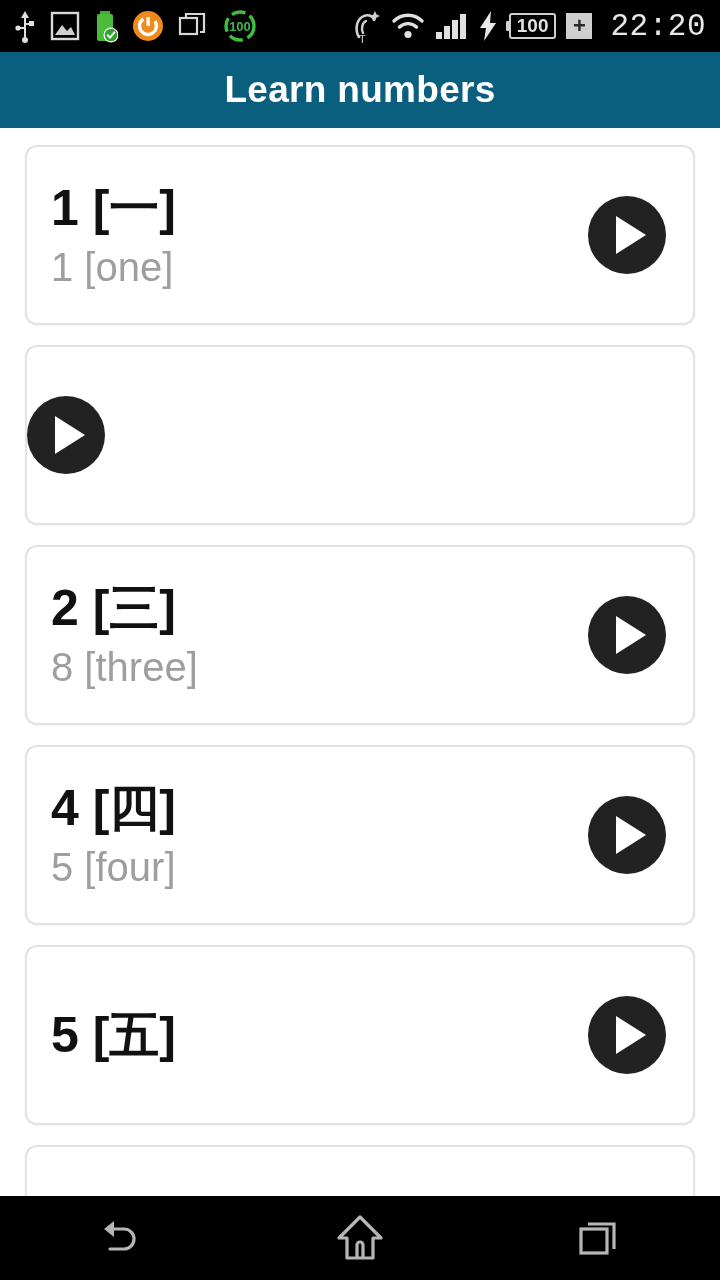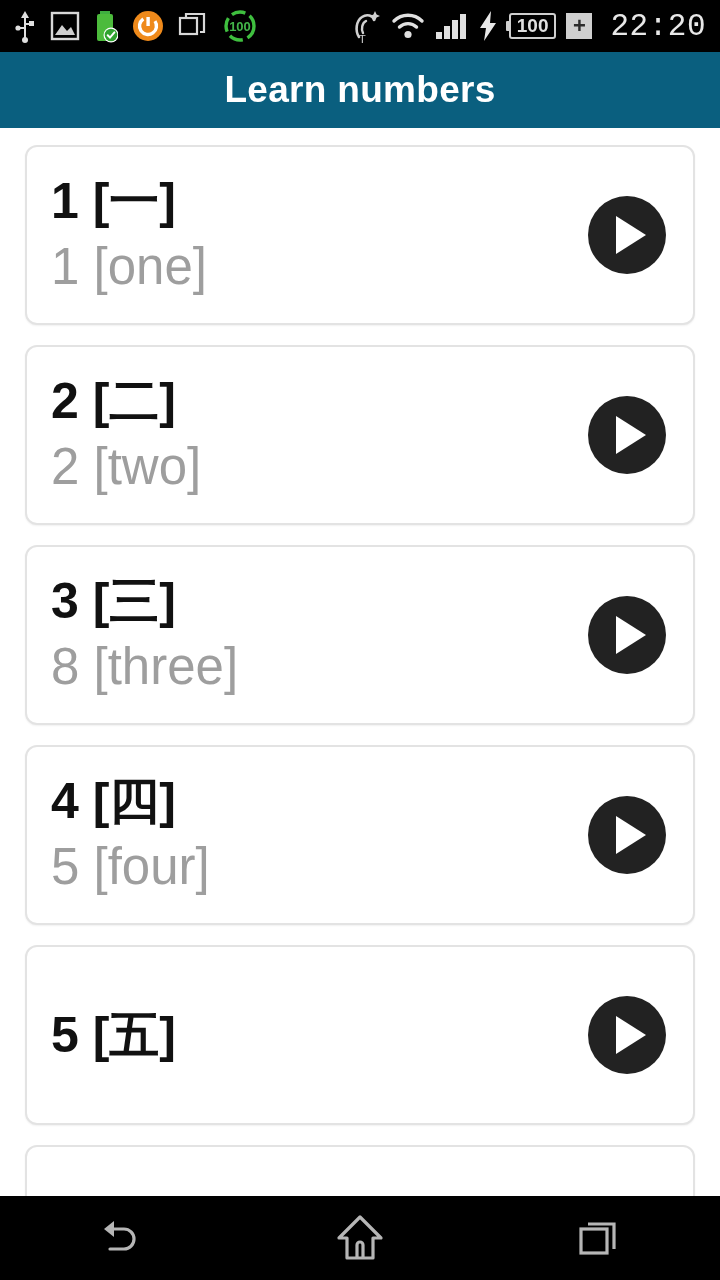--- a/index.html
+++ b/index.html
@@ -70,21 +70,21 @@
     border-radius:12px;
     box-shadow:0 1px 2px rgba(0,0,0,0.06);
     display:flex; align-items:center;
   }
   .card-texts { padding-left:24px; flex:1; min-width:0; }
   .line-primary {
     font-size:50px; font-weight:700; color:#111; line-height:1.08;
     white-space:nowrap;
   }
   .line-secondary {
-    font-size:51px; font-weight:400; color:#9e9e9e; line-height:1.12;
+    font-size:40px; font-weight:400; color:#9e9e9e; line-height:1.12;
     margin-top:10px; white-space:nowrap;
   }
   .play-btn {
     width:78px; height:78px; border-radius:50%;
     background:#222222; margin-right:27px;
     display:flex; align-items:center; justify-content:center;
     flex:0 0 auto;
   }
   .play-tri {
     width:0; height:0;
@@ -212,32 +212,28 @@
       <div class="card-texts">
         <div class="line-primary">1 [一]</div>
         <div class="line-secondary">1 [one]</div>
       </div>
       <div class="play-btn">
           <div class="play-tri"></div>
         </div>
     </div>
 
     <div class="card">
-      <div class="card-texts">
-        <div class="line-primary">2 [二]</div>
-        <div class="line-secondary">2 [two]</div>
-      </div>
-      <div class="play-btn">
-          <div class="play-tri"></div>
-        </div>
-    </div>
-
-    <div class="card">
-      <div class="card-texts">
-        <div class="line-primary">3 [三]</div>
+      <div class="play-btn">
+          <div class="play-tri"></div>
+        </div>
+    </div>
+
+    <div class="card">
+      <div class="card-texts">
+        <div class="line-primary">2 [三]</div>
         <div class="line-secondary">8 [three]</div>
       </div>
       <div class="play-btn">
           <div class="play-tri"></div>
         </div>
     </div>
 
     <div class="card">
       <div class="card-texts">
         <div class="line-primary">4 [四]</div>

